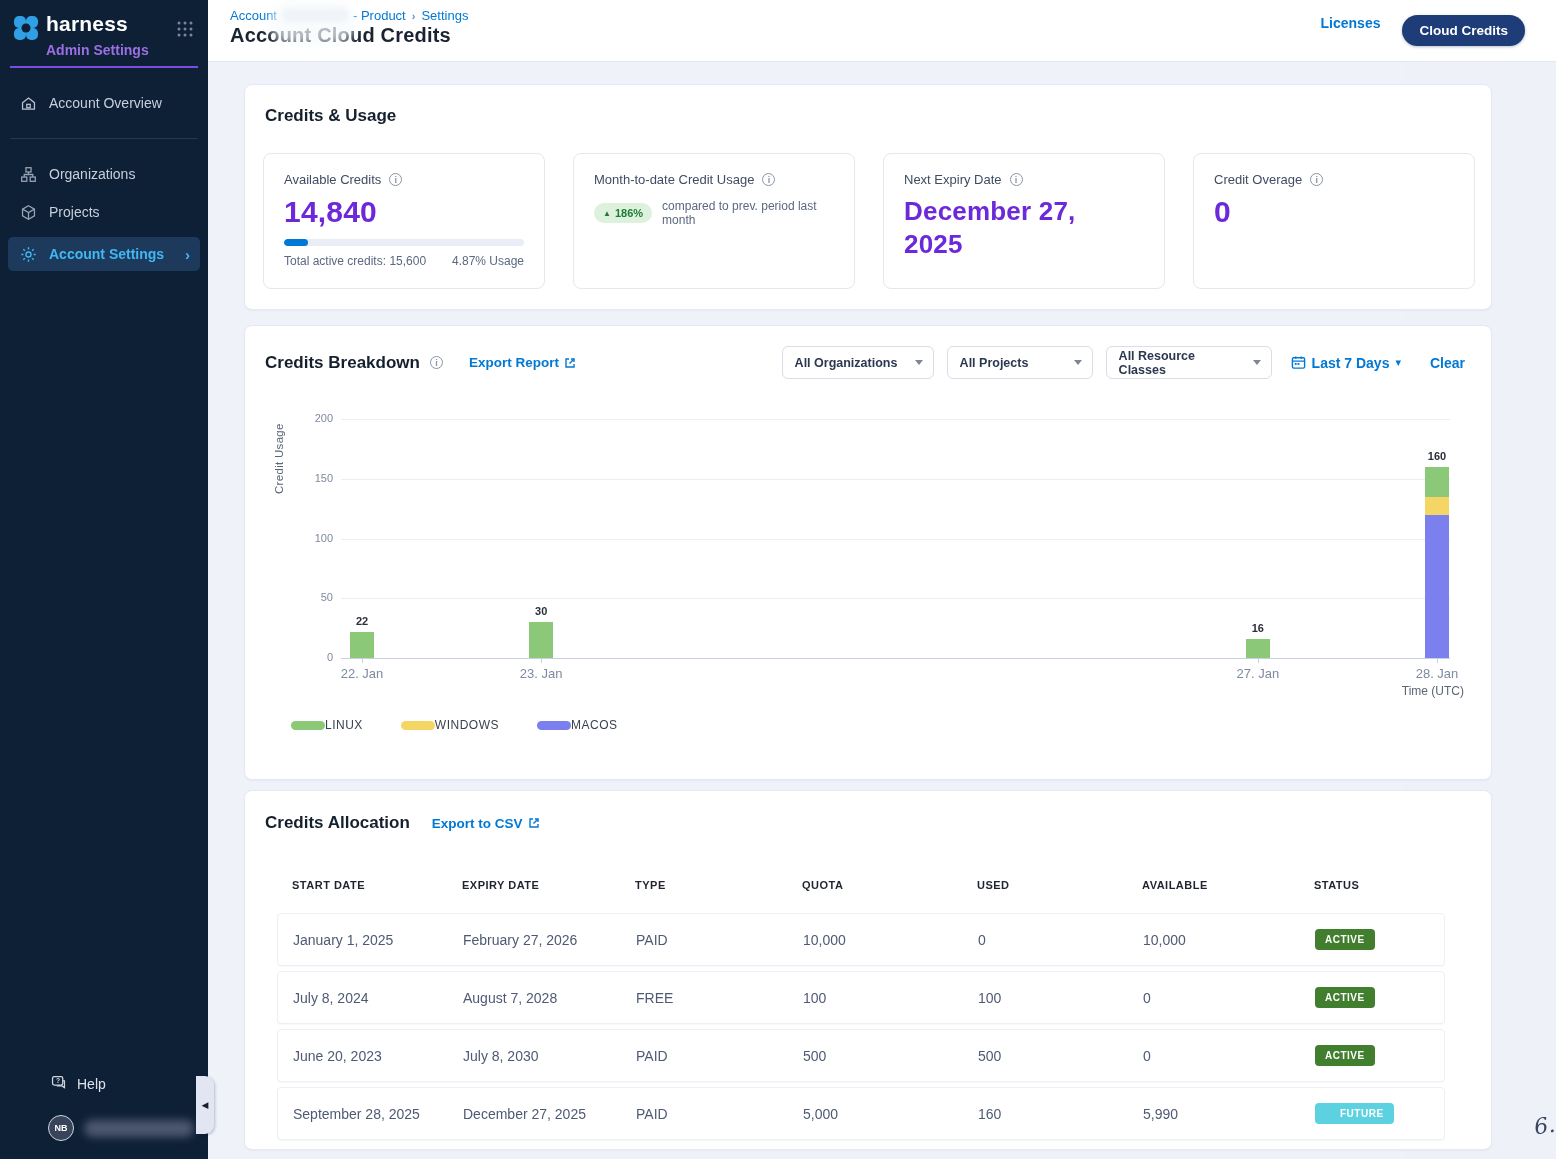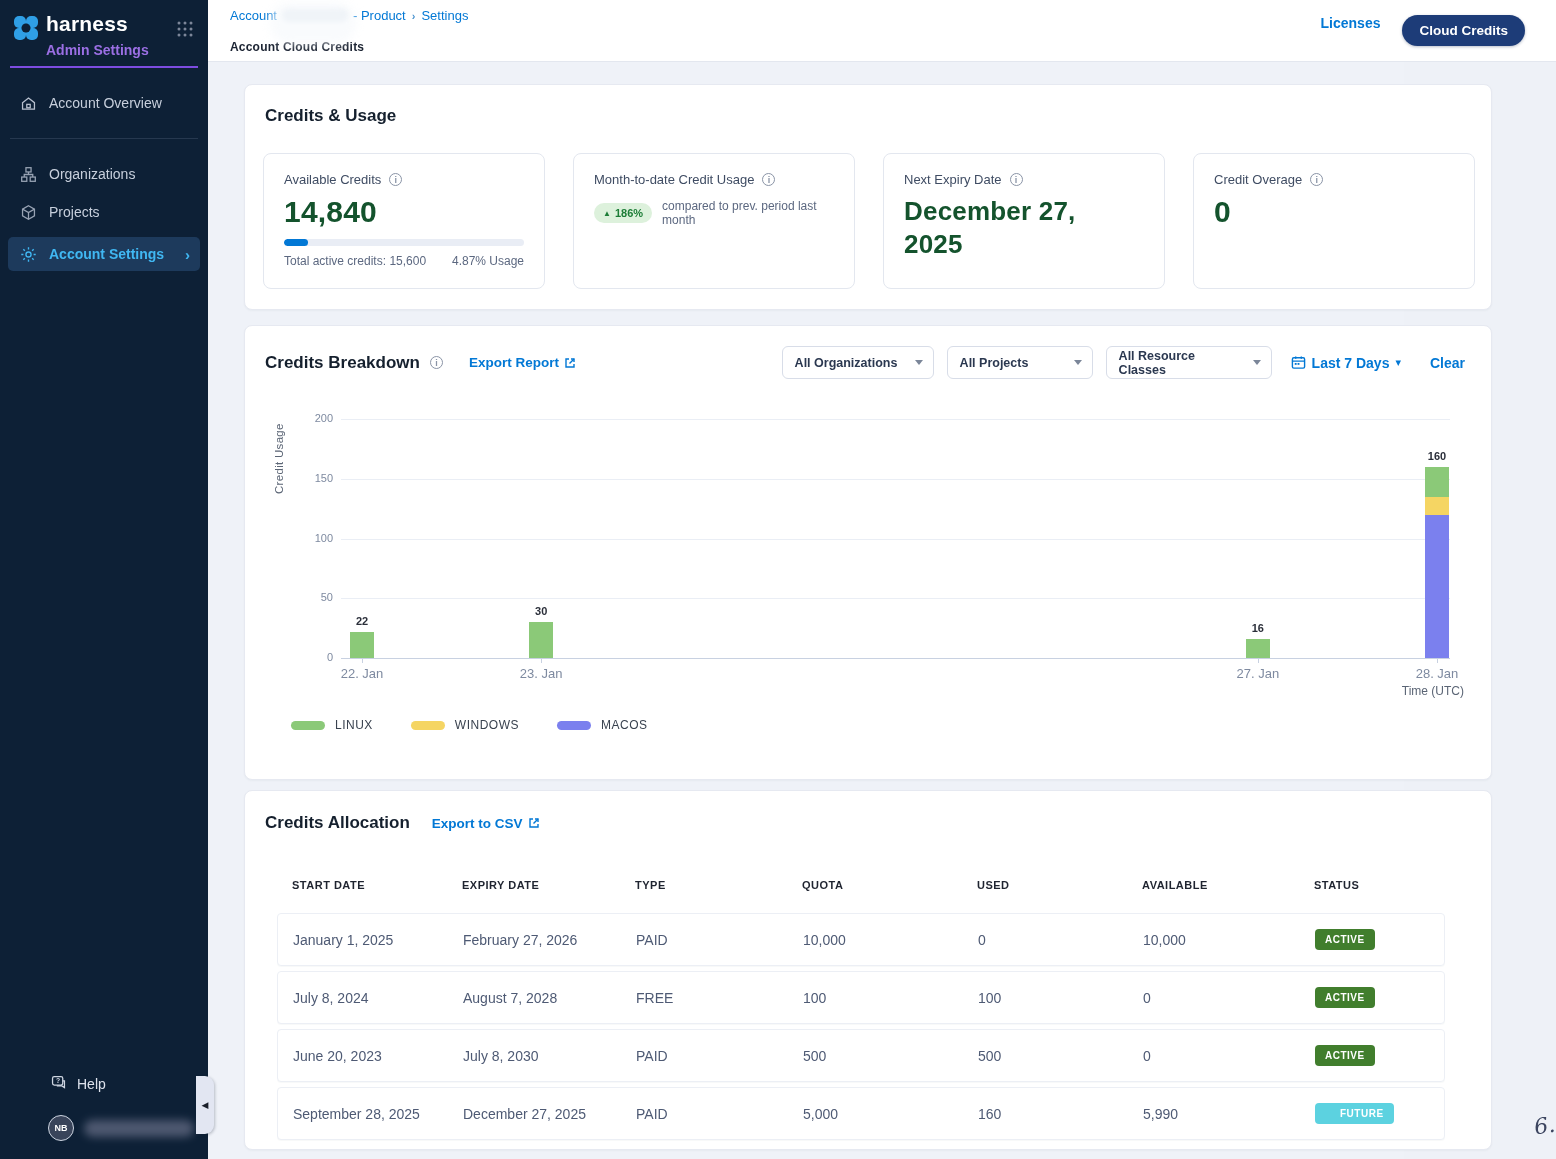--- a/index.html
+++ b/index.html
@@ -30,38 +30,38 @@
   .avatar { width:26px; height:26px; border-radius:50%; border:1.5px solid #cdd5e1; background:#39445a; color:#fff; font-size:9px; font-weight:bold; display:flex; align-items:center; justify-content:center; }
   .user-blur { width:110px; height:17px; margin-left:10px; background:#59627a; border-radius:9px; filter:blur(4px); opacity:.85; }
   .collapse-handle { position:absolute; left:196px; top:1076px; width:18px; height:58px; background:#e2e6f2; border-radius:0 9px 9px 0; display:flex; align-items:center; justify-content:center; color:#1a1f2a; font-size:9px; z-index:6; cursor:pointer; box-shadow:1px 1px 3px rgba(20,30,50,.25); }
 
   
   .main { position:absolute; left:208px; top:0; width:1196px; height:1159px; background:#eff2f8; }
   .topbar { position:absolute; left:0; top:0; width:1348px; height:62px; background:#fff; border-bottom:1px solid #e3e7ef; }
   .breadcrumb { position:absolute; left:22px; top:8px; font-size:13px; color:#0278d5; display:flex; align-items:center; gap:5px; }
   .crumb-blur { display:inline-block; width:66px; height:13px; background:#dfe6ee; border-radius:7px; filter:blur(2.5px); }
   .crumb-sep { color:#4b94cf; font-size:11px; font-weight:bold; padding:0 1px; }
-  .page-title { position:absolute; left:22px; top:40px; font-size:12px; font-weight:bold; color:#1b2332; letter-spacing:.2px; }
+  .page-title { position:absolute; left:22px; top:24px; font-size:20px; font-weight:bold; color:#1b2332; letter-spacing:.2px; }
   .title-blur { position:absolute; left:62px; top:2px; width:86px; height:42px; background:rgba(247,249,252,.7); filter:blur(5px); border-radius:20px; pointer-events:none; }
   .topbar-right { position:absolute; right:31px; top:15px; display:flex; align-items:flex-start; gap:22px; }
   .licenses-link { color:#0278d5; font-size:14px; font-weight:bold; cursor:pointer; }
   .cc-pill { background:#1d3c78; color:#fff; font-size:13.5px; font-weight:bold; border:none; border-radius:999px; padding:8px 17px; cursor:pointer; box-shadow:0 1px 3px rgba(20,40,80,.3); }
 
   .card { position:absolute; left:36px; width:1248px; background:#fff; border:1px solid #e6e9f1; border-radius:8px; box-shadow:0 1px 2px rgba(30,40,60,.04); }
   .card-usage { top:84px; height:226px; }
   .card-breakdown { top:325px; height:455px; }
   .card-alloc { top:790px; height:360px; overflow:hidden; }
 
   .section-title { font-size:17px; font-weight:bold; color:#15202e; }
   .card-usage .section-title { position:absolute; left:20px; top:21px; }
 
   .stat-row { position:absolute; left:18px; top:68px; width:1212px; display:flex; gap:28px; }
   .stat-card { flex:1; height:136px; background:#fff; border:1px solid #e3e7ef; border-radius:8px; padding:18px 20px; }
   .stat-label { display:flex; align-items:center; gap:8px; font-size:13px; color:#3f4c63; }
-  .stat-value { margin-top:8px; font-size:30px; font-weight:bold; color:#14532d; letter-spacing:.2px; }
+  .stat-value { margin-top:8px; font-size:30px; font-weight:bold; color:#6d28d9; letter-spacing:.2px; }
   .stat-value.date { font-size:26px; line-height:1.28; width:210px; }
   .info { display:inline-block; width:13px; height:13px; border:1px solid #8a94a6; border-radius:50%; color:#8a94a6; font-size:9px; line-height:12px; text-align:center; font-weight:bold; }
   .info::after { content:"i"; }
   .progress-track { margin-top:10px; height:7px; background:#e9edf5; border-radius:4px; position:relative; overflow:hidden; }
   .progress-fill { position:absolute; left:0; top:0; bottom:0; background:#0278d5; border-radius:4px; }
   .stat-footer { margin-top:8px; display:flex; justify-content:space-between; font-size:12px; color:#5c6880; }
   .badge-row { margin-top:12px; display:flex; align-items:center; gap:10px; }
   .pct-badge { background:#ddf1dc; color:#1d7d37; font-size:11px; font-weight:bold; border-radius:10px; padding:4px 9px; display:flex; align-items:center; gap:4px; }
   .pct-badge .tri { font-size:8px; }
   .badge-note { font-size:12px; color:#5c6880; }
@@ -82,21 +82,21 @@
   .plot { position:absolute; left:96px; top:93px; width:1109px; height:239px; }
   .gridline { position:absolute; left:0; right:0; height:1px; background:#eaeef5; }
   .gridline.axisline { background:#c8d1e1; }
   .ytick { position:absolute; left:-46px; width:38px; text-align:right; font-size:11px; color:#7e8aa0; }
   .bar-seg { position:absolute; width:24px; }
   .bar-label { position:absolute; width:60px; text-align:center; font-size:11px; font-weight:bold; color:#2b2f3a; }
   .xtick-mark { position:absolute; top:100%; width:1px; height:5px; background:#c8d1e1; }
   .xtick-label { position:absolute; top:calc(100% + 8px); width:90px; text-align:center; font-size:13px; color:#7e8aa0; }
   .time-label { position:absolute; right:27px; top:358px; font-size:12px; color:#5b6575; }
   .legend { position:absolute; left:46px; top:392px; display:flex; align-items:center; gap:38px; }
-  .legend-item { display:flex; align-items:center; gap:10px; cursor:pointer; }
+  .legend-item { display:flex; align-items:center; cursor:pointer; }
   .legend-pill { width:34px; height:9px; border-radius:5px; }
   .legend-label { font-size:12px; color:#39424f; letter-spacing:.5px; }
 
   
   .alloc-header { position:absolute; left:20px; top:22px; display:flex; align-items:center; gap:22px; }
   .table-wrap { position:absolute; left:32px; top:88px; width:1168px; }
   .t-grid { display:grid; grid-template-columns:170px 173px 167px 175px 165px 172px 1fr; align-items:center; }
   .t-head { font-size:11px; font-weight:bold; color:#1f2430; letter-spacing:.5px; padding-left:15px; }
   .t-rows { margin-top:22px; }
   .t-row { height:53px; background:#fff; border:1px solid #eceff5; border-radius:4px; margin-bottom:5px; box-shadow:0 1px 1px rgba(40,50,70,.03); }

